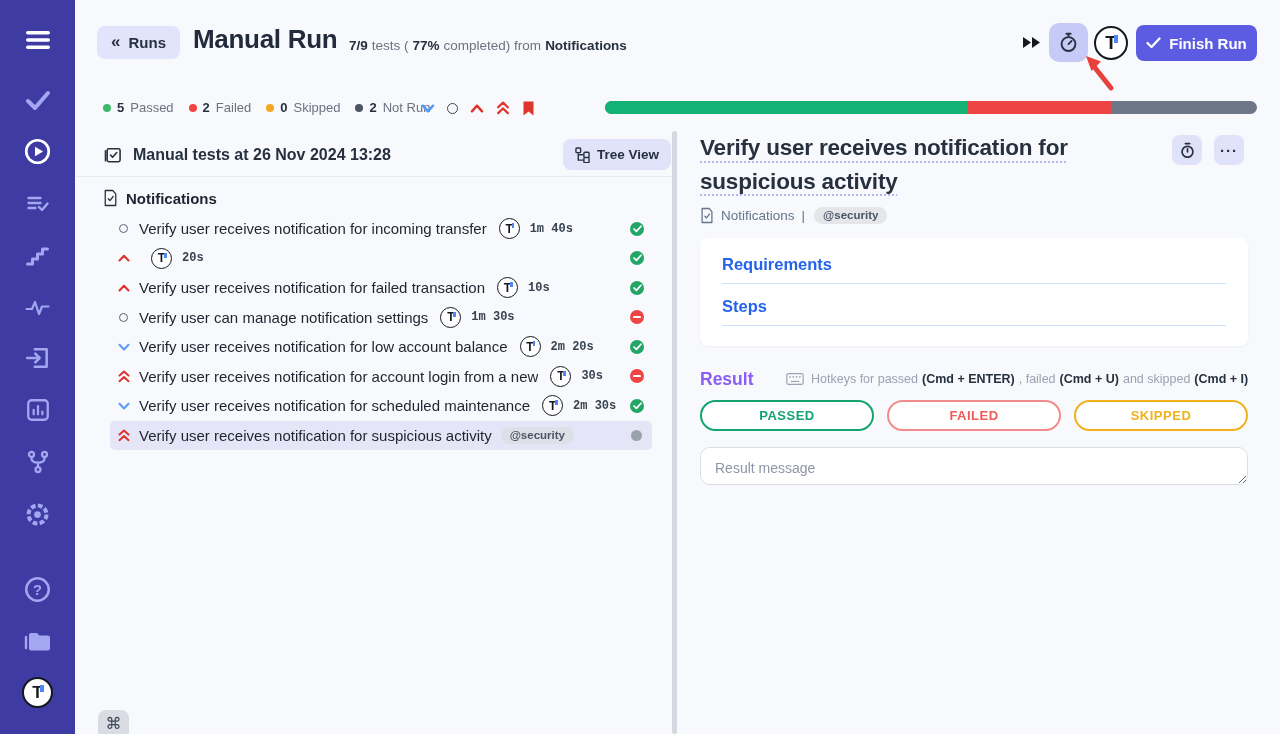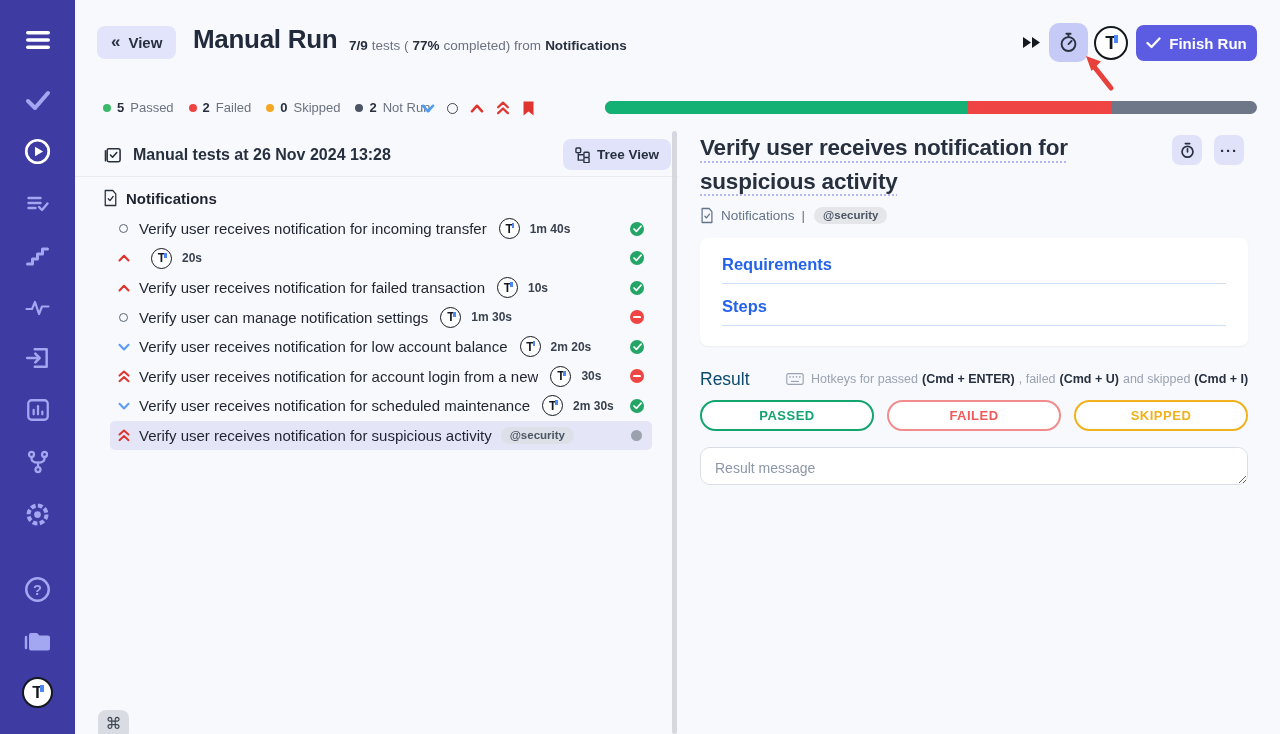--- a/index.html
+++ b/index.html
@@ -49,38 +49,38 @@
   .tree-btn { position:absolute; left:563px; top:139px; height:31px; padding:0 12px; background:#e1e3fa; border-radius:8px; display:flex; align-items:center; gap:7px; font-size:13.5px; font-weight:600; color:#27303f; cursor:pointer; }
   .lp-divider { position:absolute; left:75px; top:176px; width:603px; height:1px; background:#e8eaef; }
   .group-row { position:absolute; left:103px; top:189px; height:18px; display:flex; align-items:center; gap:8px; font-size:15px; font-weight:600; color:#1f2430; }
   .tests { position:absolute; left:110px; top:214px; width:542px; }
   .trow { height:29.5px; display:flex; align-items:center; padding:0 8px 0 7px; border-radius:5px; cursor:pointer; }
   .trow.sel { background:#e4e6f8; }
   .pri { width:13px; display:flex; justify-content:center; flex:0 0 auto; margin-right:9px; }
   .pri-normal { width:9px; height:9px; border:1.7px solid #5a6574; border-radius:50%; }
   .ttl { font-size:15px; font-weight:500; color:#1f2430; white-space:nowrap; overflow:hidden; flex:0 1 auto; }
   .tlogo-gap { margin-left:12px; flex:0 0 auto; }
-  .dur { margin-left:10px; font-size:12px; font-weight:700; color:#39424f; white-space:nowrap; flex:0 0 auto; }
+  .dur { margin-left:10px; font-size:12px; font-weight:700; color:#39424f; white-space:nowrap; flex:0 0 auto;font-family:Liberation Mono, monospace; }
   .tagpill { margin-left:9px; background:#dde0e7; color:#4b5563; font-size:11.5px; font-weight:700; border-radius:9px; padding:2.5px 9px; flex:0 0 auto; }
   .stat { margin-left:auto; flex:0 0 auto; display:flex; }
   .st-c { width:14px; height:14px; border-radius:50%; display:flex; align-items:center; justify-content:center; }
   .st-notrun { width:11px; height:11px; border-radius:50%; background:#9aa2ad; margin-right:2px; }
   .cmd-pill { position:absolute; left:98px; top:710px; width:31px; height:30px; background:#d9dde3; border-radius:8px; display:flex; justify-content:center; padding-top:4px; font-size:16px; color:#3f4754; cursor:pointer; }
   .vscroll { position:absolute; left:672px; top:131px; width:5px; height:603px; background:#d5d9df; border-radius:3px; cursor:pointer; }
 
   
   .d-title { position:absolute; left:700px; top:131px; width:464px; font-size:22.5px; line-height:33.5px; font-weight:800; color:#27303f; letter-spacing:-0.2px; }
   .d-title span { text-decoration:underline; text-decoration-style:dotted; text-decoration-color:#b4b7f0; text-decoration-thickness:2px; text-underline-offset:6px; }
   .d-actions { position:absolute; left:1172px; top:135px; display:flex; gap:12px; }
   .d-act { width:30px; height:30px; background:#e0e2f9; border-radius:8px; display:flex; align-items:center; justify-content:center; cursor:pointer; color:#27303f; font-weight:800; font-size:15px; letter-spacing:1px; }
   .d-crumb { position:absolute; left:700px; top:205px; height:20px; display:flex; align-items:center; gap:7px; font-size:13.5px; color:#64748b; }
   .d-card { position:absolute; left:700px; top:238px; width:548px; height:108px; background:#fff; border-radius:8px; box-shadow:0 1px 2px rgba(16,24,40,.05); padding:17px 22px 0 22px; }
   .sec-link { font-size:16.5px; font-weight:700; color:#2563eb; padding-bottom:9px; border-bottom:1px solid #cfe0fa; cursor:pointer; }
   .sec-link + .sec-link { margin-top:13px; }
-  .result-head { position:absolute; left:700px; top:369px; font-size:17.5px; font-weight:400; color:#0c4a6e; }
+  .result-head { position:absolute; left:700px; top:369px; font-size:17.5px; font-weight:700; color:#8b5cf6; }
   .hotkeys { position:absolute; left:786px; top:372px; display:flex; align-items:flex-start; gap:4px; font-size:12.5px; color:#9aa3b2; white-space:nowrap; }
   .hotkeys b { color:#27303f; }
   .hotkeys svg { margin-right:3px; }
   .verdicts { position:absolute; left:700px; top:400px; width:548px; display:flex; gap:13px; }
   .vbtn { flex:1; height:31px; background:#fff; border-radius:17px; font-family:inherit; font-size:13px; font-weight:800; letter-spacing:0.5px; cursor:pointer; }
   .v-pass { border:2px solid #14a56f; color:#14a56f; }
   .v-fail { border:2px solid #f28b8b; color:#ef5a5a; }
   .v-skip { border:2px solid #f0b11c; color:#f0b11c; }
   .msg-wrap { position:absolute; left:700px; top:447px; width:548px; }
   .msg-wrap textarea { width:100%; height:38px; border:1px solid #d9dde6; border-radius:10px; padding:12px 14px; font-family:inherit; font-size:14px; color:#27303f; background:#fff; resize:both; }
@@ -173,21 +173,21 @@
   <div class="side-ic" style="top:677px;height:31px;">
     <span class="tbadge tb-30">
         <span>T</span>
         <span class="tick"></span>
       </span>
   </div>
 </div>
 
 <div class="runs-btn">
   <span class="chev">«</span>
-  <span>View</span>
+  <span>Runs</span>
 </div>
 <div class="page-title">Manual Run</div>
 <div class="page-sub">
   <b>7/9</b>
   <span>tests (</span>
   <b>77%</b>
   <span>completed) from</span>
   <b>Notifications</b>
 </div>
 <div class="ff-ic">

